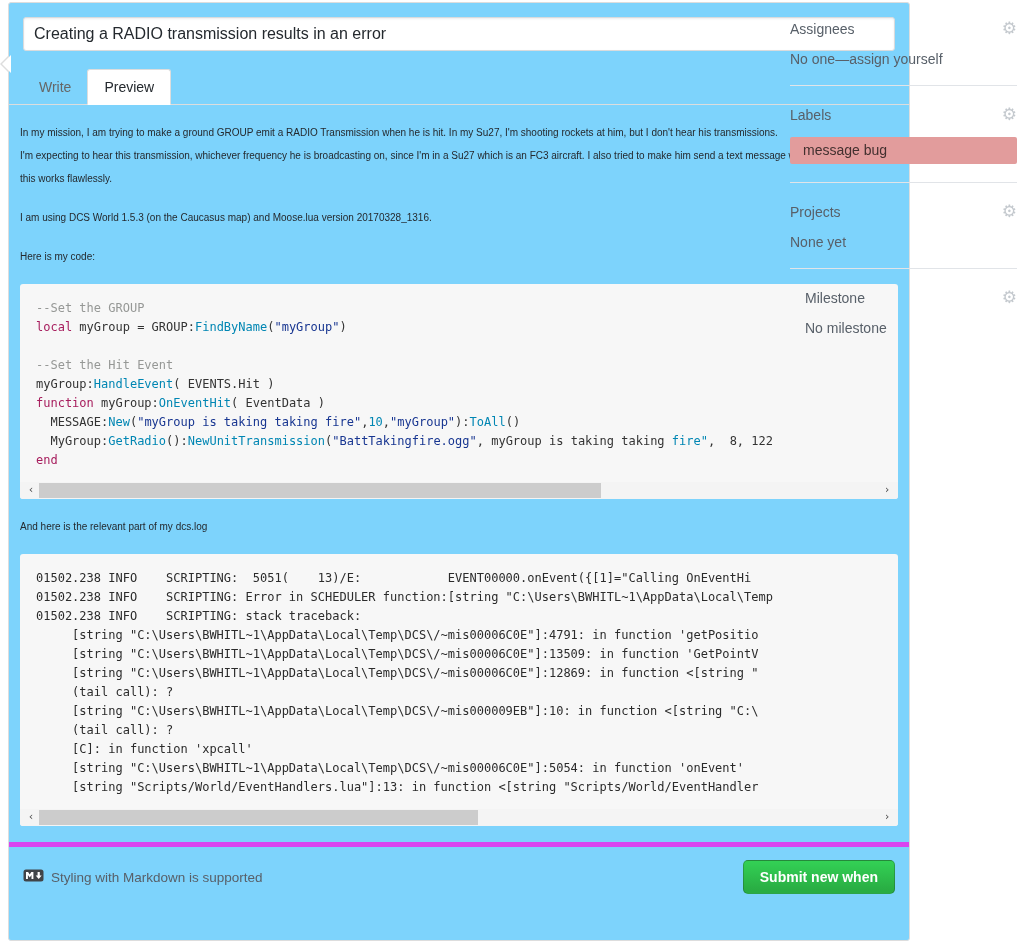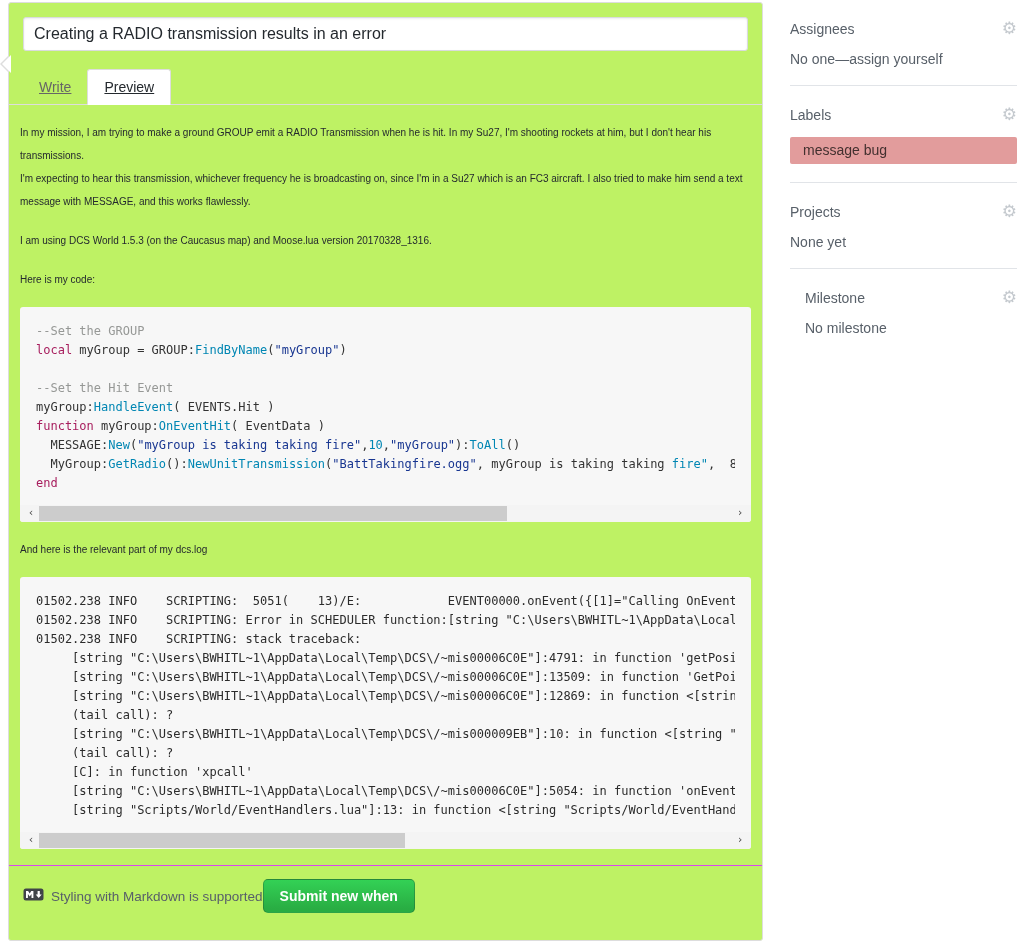--- a/index.html
+++ b/index.html
@@ -1,26 +1,26 @@
 <!DOCTYPE html>
 <html><head>
 <meta charset="utf-8">
 <style>
   * { margin:0; padding:0; box-sizing:border-box; }
   html,body { width:1025px; height:944px; background:#fff; font-family:"Liberation Sans",sans-serif; color:#24292e; overflow:hidden; }
 
-  .main-panel { position:absolute; left:8px; top:2px; width:755px; height:939px; background:#bef264; border:1px solid #ddd; border-radius:3px; }
+  .main-panel { position:absolute; left:8px; top:2px; width:902px; height:939px; background:#7dd3fc; border:1px solid #ddd; border-radius:3px; }
   .caret-outer { position:absolute; left:-9px; top:52px; width:0; height:0; border:9px solid transparent; border-right-color:#ddd; border-left:none; }
   .caret-inner { position:absolute; left:-7px; top:52px; width:0; height:0; border:9px solid transparent; border-right-color:#fff; border-left:none; z-index:2; }
 
   .title-wrap { padding:14px 14px 0 14px; }
   .title-input { width:100%; height:34px; font-family:"Liberation Sans",sans-serif; font-size:16px; color:#24292e; padding:0 10px; background:#fff; border:1px solid #d9dbdd; border-radius:3px; box-shadow:inset 0 1px 2px rgba(27,31,35,0.08); outline:none; }
 
   .tabs { margin-top:18px; padding:0 14px; border-bottom:1px solid #ddd; }
-  .tab { display:inline-block; font-size:14px; padding:9px 16px; margin-bottom:-1px; cursor:pointer;text-decoration:underline; }
+  .tab { display:inline-block; font-size:14px; padding:9px 16px; margin-bottom:-1px; cursor:pointer; }
   .tab.inactive { color:#666; }
   .tab.active { color:#24292e; background:#fff; border:1px solid #ddd; border-bottom:1px solid #fff; border-radius:3px 3px 0 0; }
 
   .preview-body { padding:16px 11px 0 11px; }
   .preview-body p { font-size:10px; line-height:23px; color:#24292e; margin-bottom:16px; white-space:pre-wrap; }
 
   .codeblock { background:#f7f7f7; border-radius:3px; margin:0 0 16px 0; padding:15px 16px 0 16px; font-family:"DejaVu Sans Mono","Liberation Mono",monospace; font-size:12px; line-height:19px; color:#333; }
   .code-lines { overflow:hidden; white-space:pre; }
   .cl { white-space:pre; }
   .tk-c { color:#969896; }
@@ -33,21 +33,21 @@
   .log-text { overflow:hidden; white-space:pre; color:#2b2b2b; }
 
   .hscrollbar { position:relative; height:17px; margin:12px -16px 0 -16px; background:#f4f4f4; border-radius:0 0 3px 3px; }
   .sb-arrow { position:absolute; top:0; width:18px; height:17px; line-height:16px; text-align:center; font-size:11px; color:#4a4a4a; cursor:pointer; user-select:none; }
   .sb-left { left:2px; }
   .sb-right { right:2px; }
   .sb-thumb { position:absolute; top:1px; height:15px; background:#ccc; cursor:pointer; }
   .thumb-code { left:19px; width:64%; }
   .thumb-log { left:19px; width:50%; }
 
-  .form-footer { border-top:1px solid #d946ef; margin:14px 0 0 0; padding:13px 14px; display:flex; align-items:center; justify-content:flex-start; }
+  .form-footer { border-top:5px solid #d946ef; margin:14px 0 0 0; padding:13px 14px; display:flex; align-items:center; justify-content:space-between; }
   .md-note { display:flex; align-items:center; gap:7px; font-size:13.5px; color:#586069; cursor:pointer; }
   .submit-btn { font-family:"Liberation Sans",sans-serif; font-size:14px; font-weight:bold; color:#fff; background:linear-gradient(-180deg,#33d155 0%,#29ad43 90%); border:1px solid rgba(27,31,35,0.25); border-radius:5px; padding:8px 16px; cursor:pointer; }
 
   .sidebar { position:absolute; left:790px; top:0; width:227px; font-size:14px; }
   .sb-section { padding:20px 0 18px 0; border-bottom:1px solid #e1e4e8; }
   .sb-section.last { border-bottom:none;margin-left:15px; }
   .sb-head { display:flex; align-items:center; justify-content:space-between; color:#586069; margin-bottom:14px; }
   .gear { font-family:"DejaVu Sans",sans-serif; font-size:17px; color:#c4c9ce; cursor:pointer; line-height:1; }
   .sb-value { color:#586069; }
   .label-chip { margin-top:2px; height:27px; line-height:27px; padding:0 13px; font-size:14px; border-radius:2px; cursor:pointer; }

